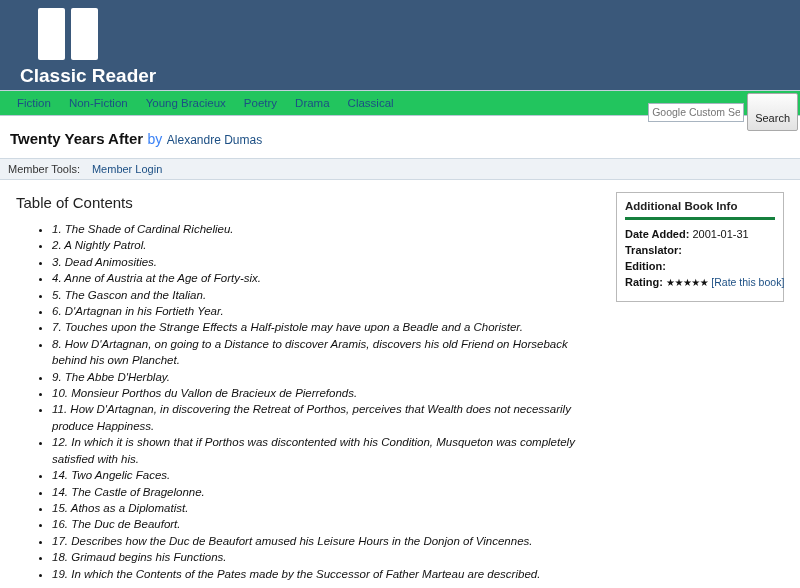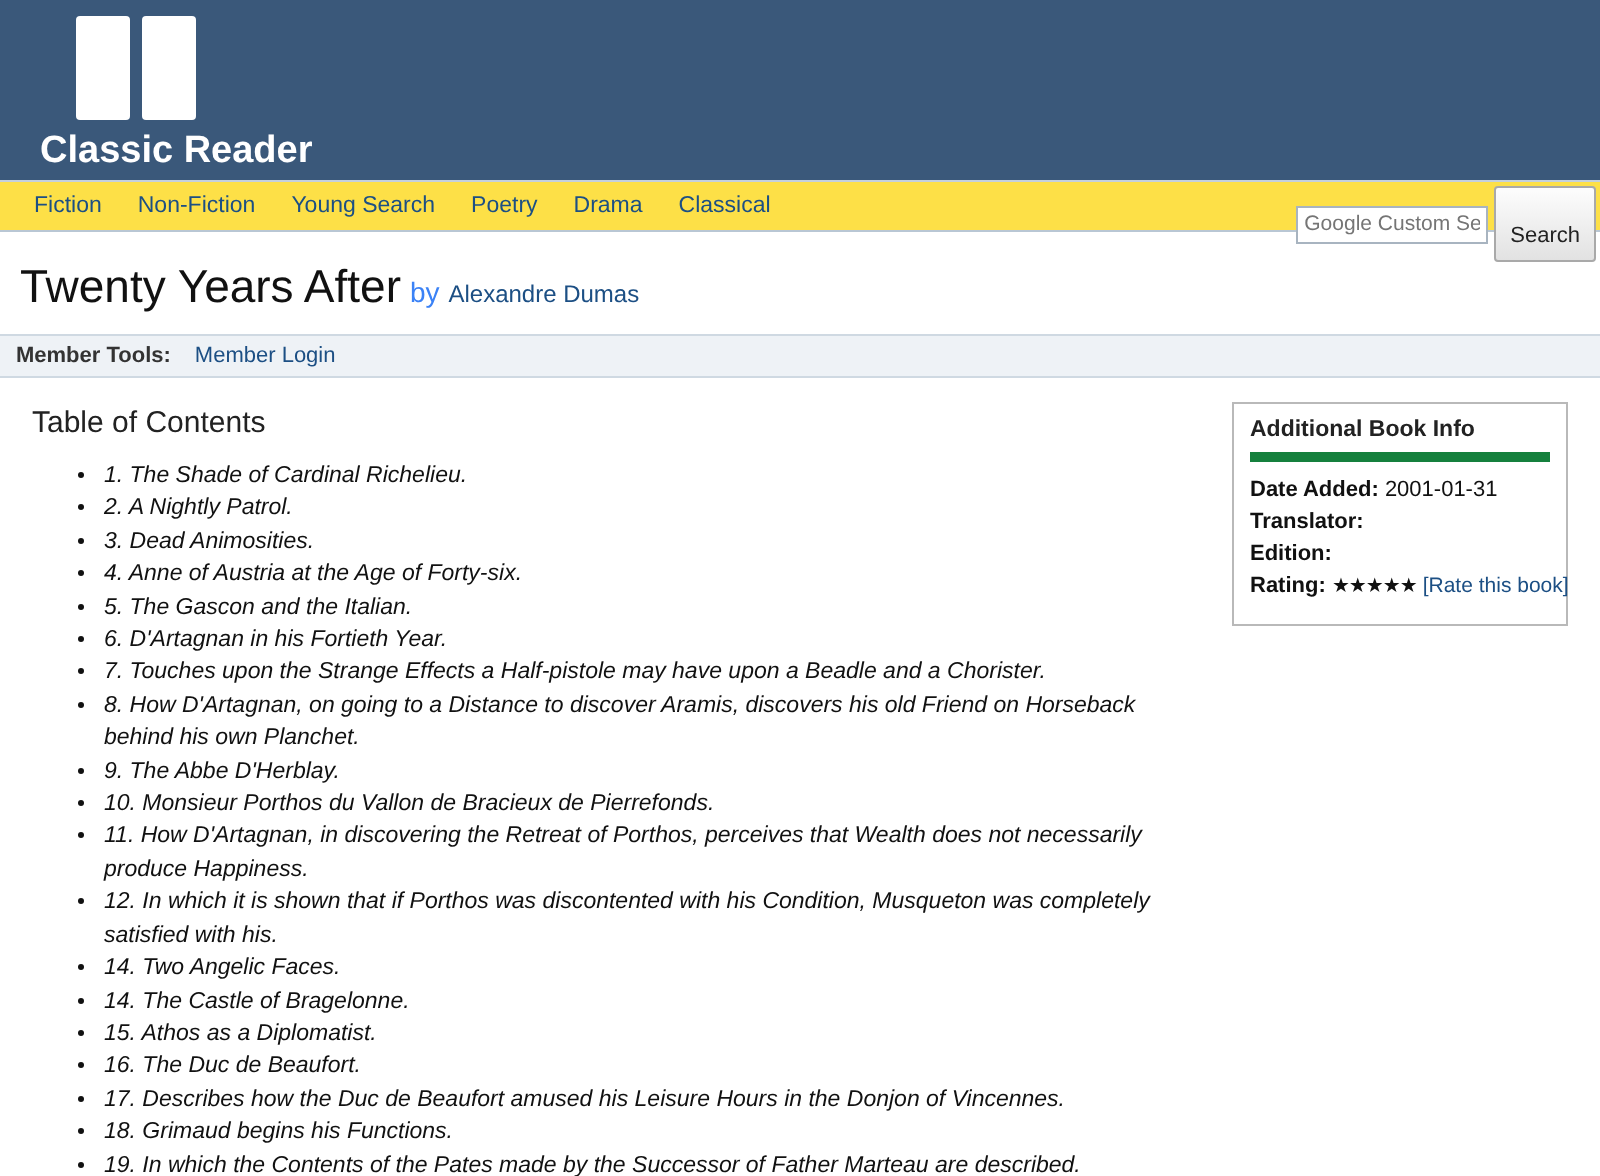--- a/index.html
+++ b/index.html
@@ -49,21 +49,21 @@
     color: #ffffff;
     font-size: 19px;
     font-weight: bold;
     margin-top: 5px;
     letter-spacing: 0px;
   }
 
   
   .navbar {
     height: 26px;
-    background: #fde047;
+    background: #22c55e;
     border-top: 1px solid #c4d0dc;
     border-bottom: 1px solid #b9c7d4;
     display: flex;
     align-items: flex-start;
     position: relative;
   }
   .nav-items { display: flex; align-items: center; padding-left: 8px; }
   .nav-item {
     font-size: 11.5px;
     color: #1c4f84;
@@ -99,37 +99,37 @@
     border-radius: 2px;
     cursor: pointer;
     font-family: "Liberation Sans", sans-serif;
     color: #222;
   }
 
   
   .title-block {
     padding: 14px 0 10px 10px;
   }
-  .title-main { font-size: 23px; color: #111; }
+  .title-main { font-size: 15px; color: #111; font-weight: bold; }
   .by { font-size: 14px; color: #3b82f6; }
   .author-link { font-size: 12px; color: #1c4f84; text-decoration: none; cursor: pointer; }
 
   
   .tools-bar {
     background: #eef2f6;
     border-top: 1px solid #cfd9e2;
     border-bottom: 1px solid #cfd9e2;
     height: 22px;
     display: flex;
     align-items: center;
     padding-left: 8px;
     font-size: 11px;
     color: #333;
   }
-  .tools-label { font-weight: bold; color: #333; }
+  .tools-label { font-weight: normal; color: #333; }
   .tools-link { color: #1c4f84; margin-left: 12px; text-decoration: none; cursor: pointer; }
 
   
   .body-area {
     position: relative;
     padding-top: 14px;
   }
   .toc-col {
     width: 600px;
     padding-left: 16px;
@@ -161,21 +161,21 @@
     width: 168px;
     border: 1px solid #b9b9b9;
     background: #ffffff;
     padding: 7px 8px 10px 8px;
   }
   .sb-title {
     font-size: 11.5px;
     font-weight: bold;
     color: #222;
     padding-bottom: 5px;
-    border-bottom: 5px solid #15803d;
+    border-bottom: 3px solid #15803d;
     margin-bottom: 6px;
   }
   .sb-row {
     font-size: 11px;
     color: #111;
     line-height: 16px;
     white-space: nowrap;
   }
   .sb-key { font-weight: bold; }
   .stars { color: #111; letter-spacing: -0.5px; font-size: 10px; }
@@ -194,21 +194,21 @@
         <div class="pg right"></div>
       </div>
       <div class="logo-text">Classic Reader</div>
     </div>
   </div>
 
   <div class="navbar">
     <div class="nav-items">
       <a class="nav-item">Fiction</a>
       <a class="nav-item">Non-Fiction</a>
-      <a class="nav-item">Young Search</a>
+      <a class="nav-item">Young Bracieux</a>
       <a class="nav-item">Poetry</a>
       <a class="nav-item">Drama</a>
       <a class="nav-item">Classical</a>
     </div>
     <div class="search-area">
       <input class="search-input" type="text" placeholder="Google Custom Search" style="">
       <button class="search-btn">Search</button>
     </div>
   </div>
 

